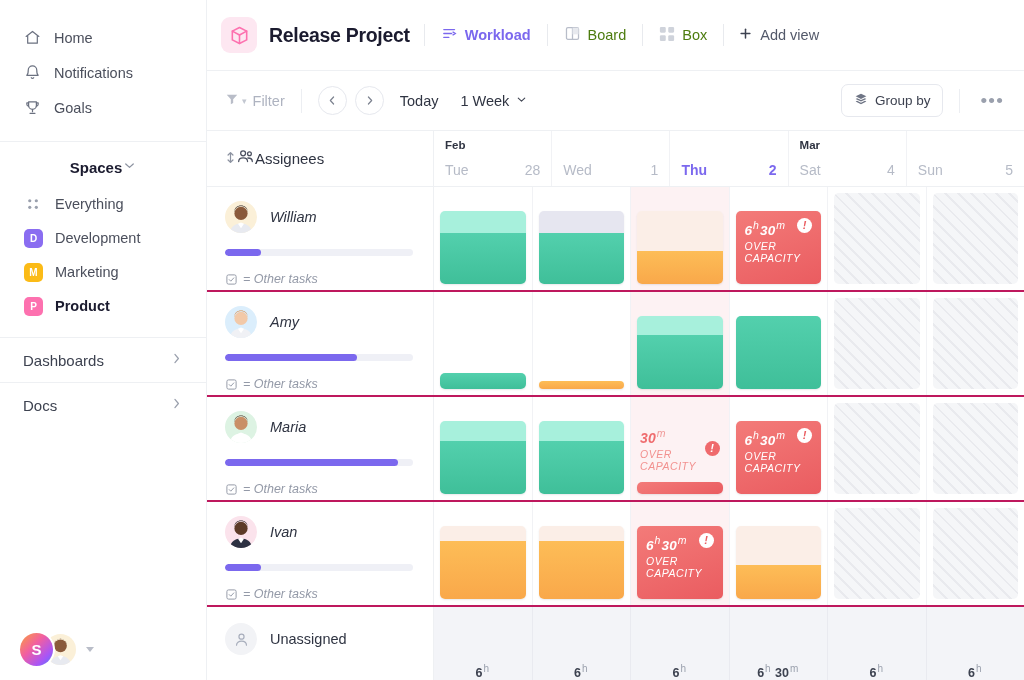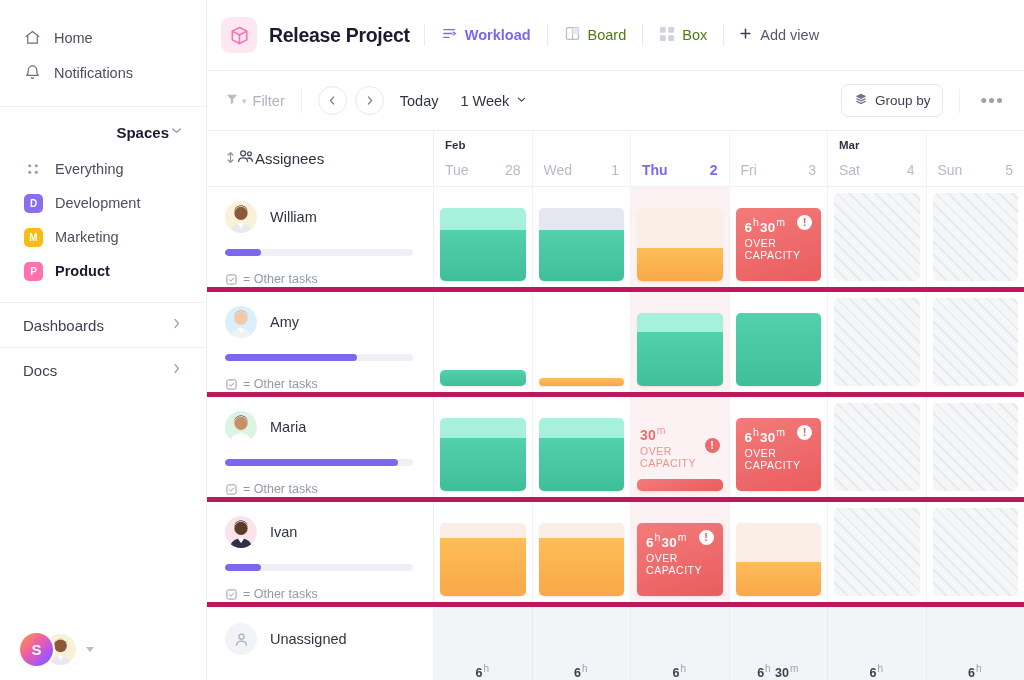--- a/index.html
+++ b/index.html
@@ -28,21 +28,21 @@
   .nav-item {
     display: flex; align-items: center; gap: 13px;
     height: 35px; padding-left: 23px; cursor: pointer;
     color: #4b4f5c; font-size: 14.5px;
   }
   .nav-ico { width: 18px; height: 18px; flex: 0 0 18px; color: #6b7180; display:flex; align-items:center; justify-content:center;}
 
   .divider { height: 1px; background: #eef0f3; margin: 16px 0 0 0; }
 
   .spaces-head {
-    display: flex; align-items: center; justify-content: flex-end;
+    display: flex; align-items: center; justify-content: center;
     padding: 16px 22px 10px 23px; cursor: pointer;
   }
   .spaces-title { font-size: 15px; font-weight: 700; color: #1b1b2f; }
 
   .space-item {
     display: flex; align-items: center; gap: 12px;
     height: 34px; padding-left: 24px; cursor: pointer;
     color: #4b4f5c; font-size: 14.5px;
   }
   .space-badge {
@@ -134,21 +134,21 @@
   .dhead { height: 56px; display: flex; border-bottom: 1px solid #eef0f3; flex: 0 0 56px; }
   .dcell { flex: 1; position: relative; border-left: 1px solid #f1f2f5; }
   .dcell:first-child { border-left: none; }
   .mon-lbl { position: absolute; top: 8px; left: 11px; font-size: 11.5px; font-weight: 700; color: #2f3442; }
   .dow { position: absolute; bottom: 8px; left: 11px; font-size: 14px; color: #b6bbc7; }
   .dnum { position: absolute; bottom: 8px; right: 11px; font-size: 14px; color: #b6bbc7; }
   .dcell.today .dow, .dcell.today .dnum { color: #7b68ee; font-weight: 700; }
 
   
   .body { flex: 1; display: flex; flex-direction: column; min-height: 0; }
-  .rowbox { display: flex; border-bottom: 5px solid #be185d; }
+  .rowbox { display: flex; border-bottom: 2px solid #be185d; font-style: italic; }
   .rleft { width: 227px; flex: 0 0 227px; border-right: 1px solid #eef0f3; padding: 14px 20px 0 18px; }
   .rright { flex: 1; display: flex; }
 
   .person { display: flex; align-items: center; gap: 13px; }
   .p-av { width: 32px; height: 32px; border-radius: 50%; overflow: hidden; flex: 0 0 32px; }
   .p-name { font-size: 14.5px; color: #2f3442; }
   .pbar-track { height: 7px; border-radius: 4px; background: #eff0f6; margin-top: 16px; overflow: hidden; }
   .pbar-fill { height: 100%; border-radius: 4px; background: #7b68ee; }
   .other-tasks { display: flex; align-items: center; gap: 5px; margin-top: 16px; font-size: 12.5px; color: #9399a7; }
 
@@ -223,20 +223,32 @@
         <span>Home</span>
       </div>
       <div class="nav-item">
         <span class="nav-ico">
           <svg width="17" height="17" viewBox="0 0 24 24" fill="none" stroke="#6b7180" stroke-width="1.7" stroke-linecap="round" stroke-linejoin="round">
               <path d="M18 8.6a6 6 0 1 0-12 0c0 6-2 7.4-2 7.4h16s-2-1.4-2-7.4"></path>
               <path d="M13.7 19.4a2 2 0 0 1-3.4 0"></path>
             </svg>
         </span>
         <span>Notifications</span>
+      </div>
+      <div class="nav-item">
+        <span class="nav-ico">
+          <svg width="17" height="17" viewBox="0 0 24 24" fill="none" stroke="#6b7180" stroke-width="1.7" stroke-linecap="round" stroke-linejoin="round">
+              <path d="M6.5 4h11v5a5.5 5.5 0 0 1-11 0Z"></path>
+              <path d="M6.5 5.5H4v1.8a3 3 0 0 0 2.6 2.9"></path>
+              <path d="M17.5 5.5H20v1.8a3 3 0 0 1-2.6 2.9"></path>
+              <path d="M12 14.5V18"></path>
+              <path d="M8.5 20.2h7"></path>
+            </svg>
+        </span>
+        <span>Goals</span>
       </div>
     </div>
 
     <div class="divider"></div>
 
     <div class="spaces-head">
       <span class="spaces-title">Spaces</span>
       <span>
         <svg width="15" height="15" viewBox="0 0 24 24" fill="none" stroke="#8c92a0" stroke-width="2" stroke-linecap="round" stroke-linejoin="round">
             <path d="M6 9.5 12 15l6-5.5"></path>
@@ -442,25 +454,20 @@
               <span class="mon-lbl"></span>
               <span class="dow">Wed</span>
               <span class="dnum">1</span>
             </div>
             <div class="dcell today">
               <span class="mon-lbl"></span>
               <span class="dow">Thu</span>
               <span class="dnum">2</span>
             </div>
             <div class="dcell">
-              <span class="mon-lbl"></span>
-              <span class="dow">Fri</span>
-              <span class="dnum">3</span>
-            </div>
-            <div class="dcell">
               <span class="mon-lbl">Mar</span>
               <span class="dow">Sat</span>
               <span class="dnum">4</span>
             </div>
             <div class="dcell">
               <span class="mon-lbl"></span>
               <span class="dow">Sun</span>
               <span class="dnum">5</span>
             </div>
           </div>

